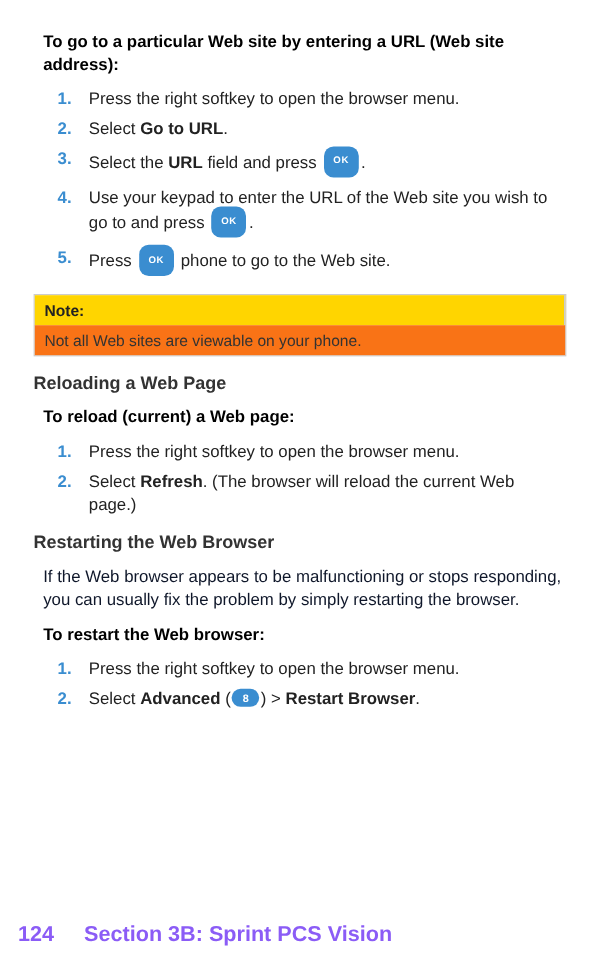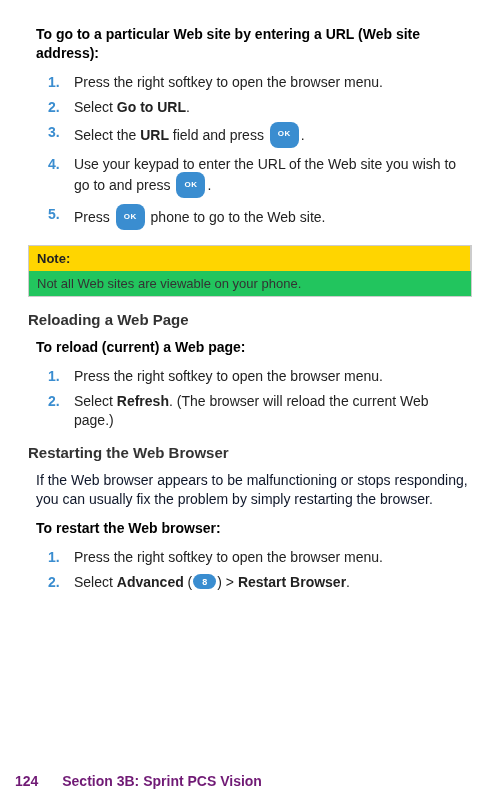--- a/index.html
+++ b/index.html
@@ -99,43 +99,43 @@
     }
     .note-label {
       background: #ffd500;
       font-weight: bold;
       font-size: 13px;
       padding: 5px 8px;
       border-right: 1px solid #ccc;
       color: #222;
     }
     .note-content {
-      background: #22c55e;
+      background: #f97316;
       font-size: 13px;
       padding: 5px 8px;
       flex: 1;
       color: #333;
     }
     .section-block {
       margin-bottom: 12px;
     }
     .body-text {
       font-size: 14px;
       color: #0f172a;
       margin-left: 8px;
       margin-bottom: 10px;
       line-height: 1.35;
     }
     .footer {
       position: absolute;
       bottom: 22px;
       left: 15px;
-      font-size: 14px;
-      font-weight: bold;
-      color: #701a75;
+      font-size: 18px;
+      font-weight: bold;
+      color: #8b5cf6;
     }
     .footer .page-num {
       margin-right: 20px;
     }
   </style>
 </head>
 <body>
 
 <div class="section-block">
   <div class="section-intro">To go to a particular Web site by entering a URL (Web site address):</div>

